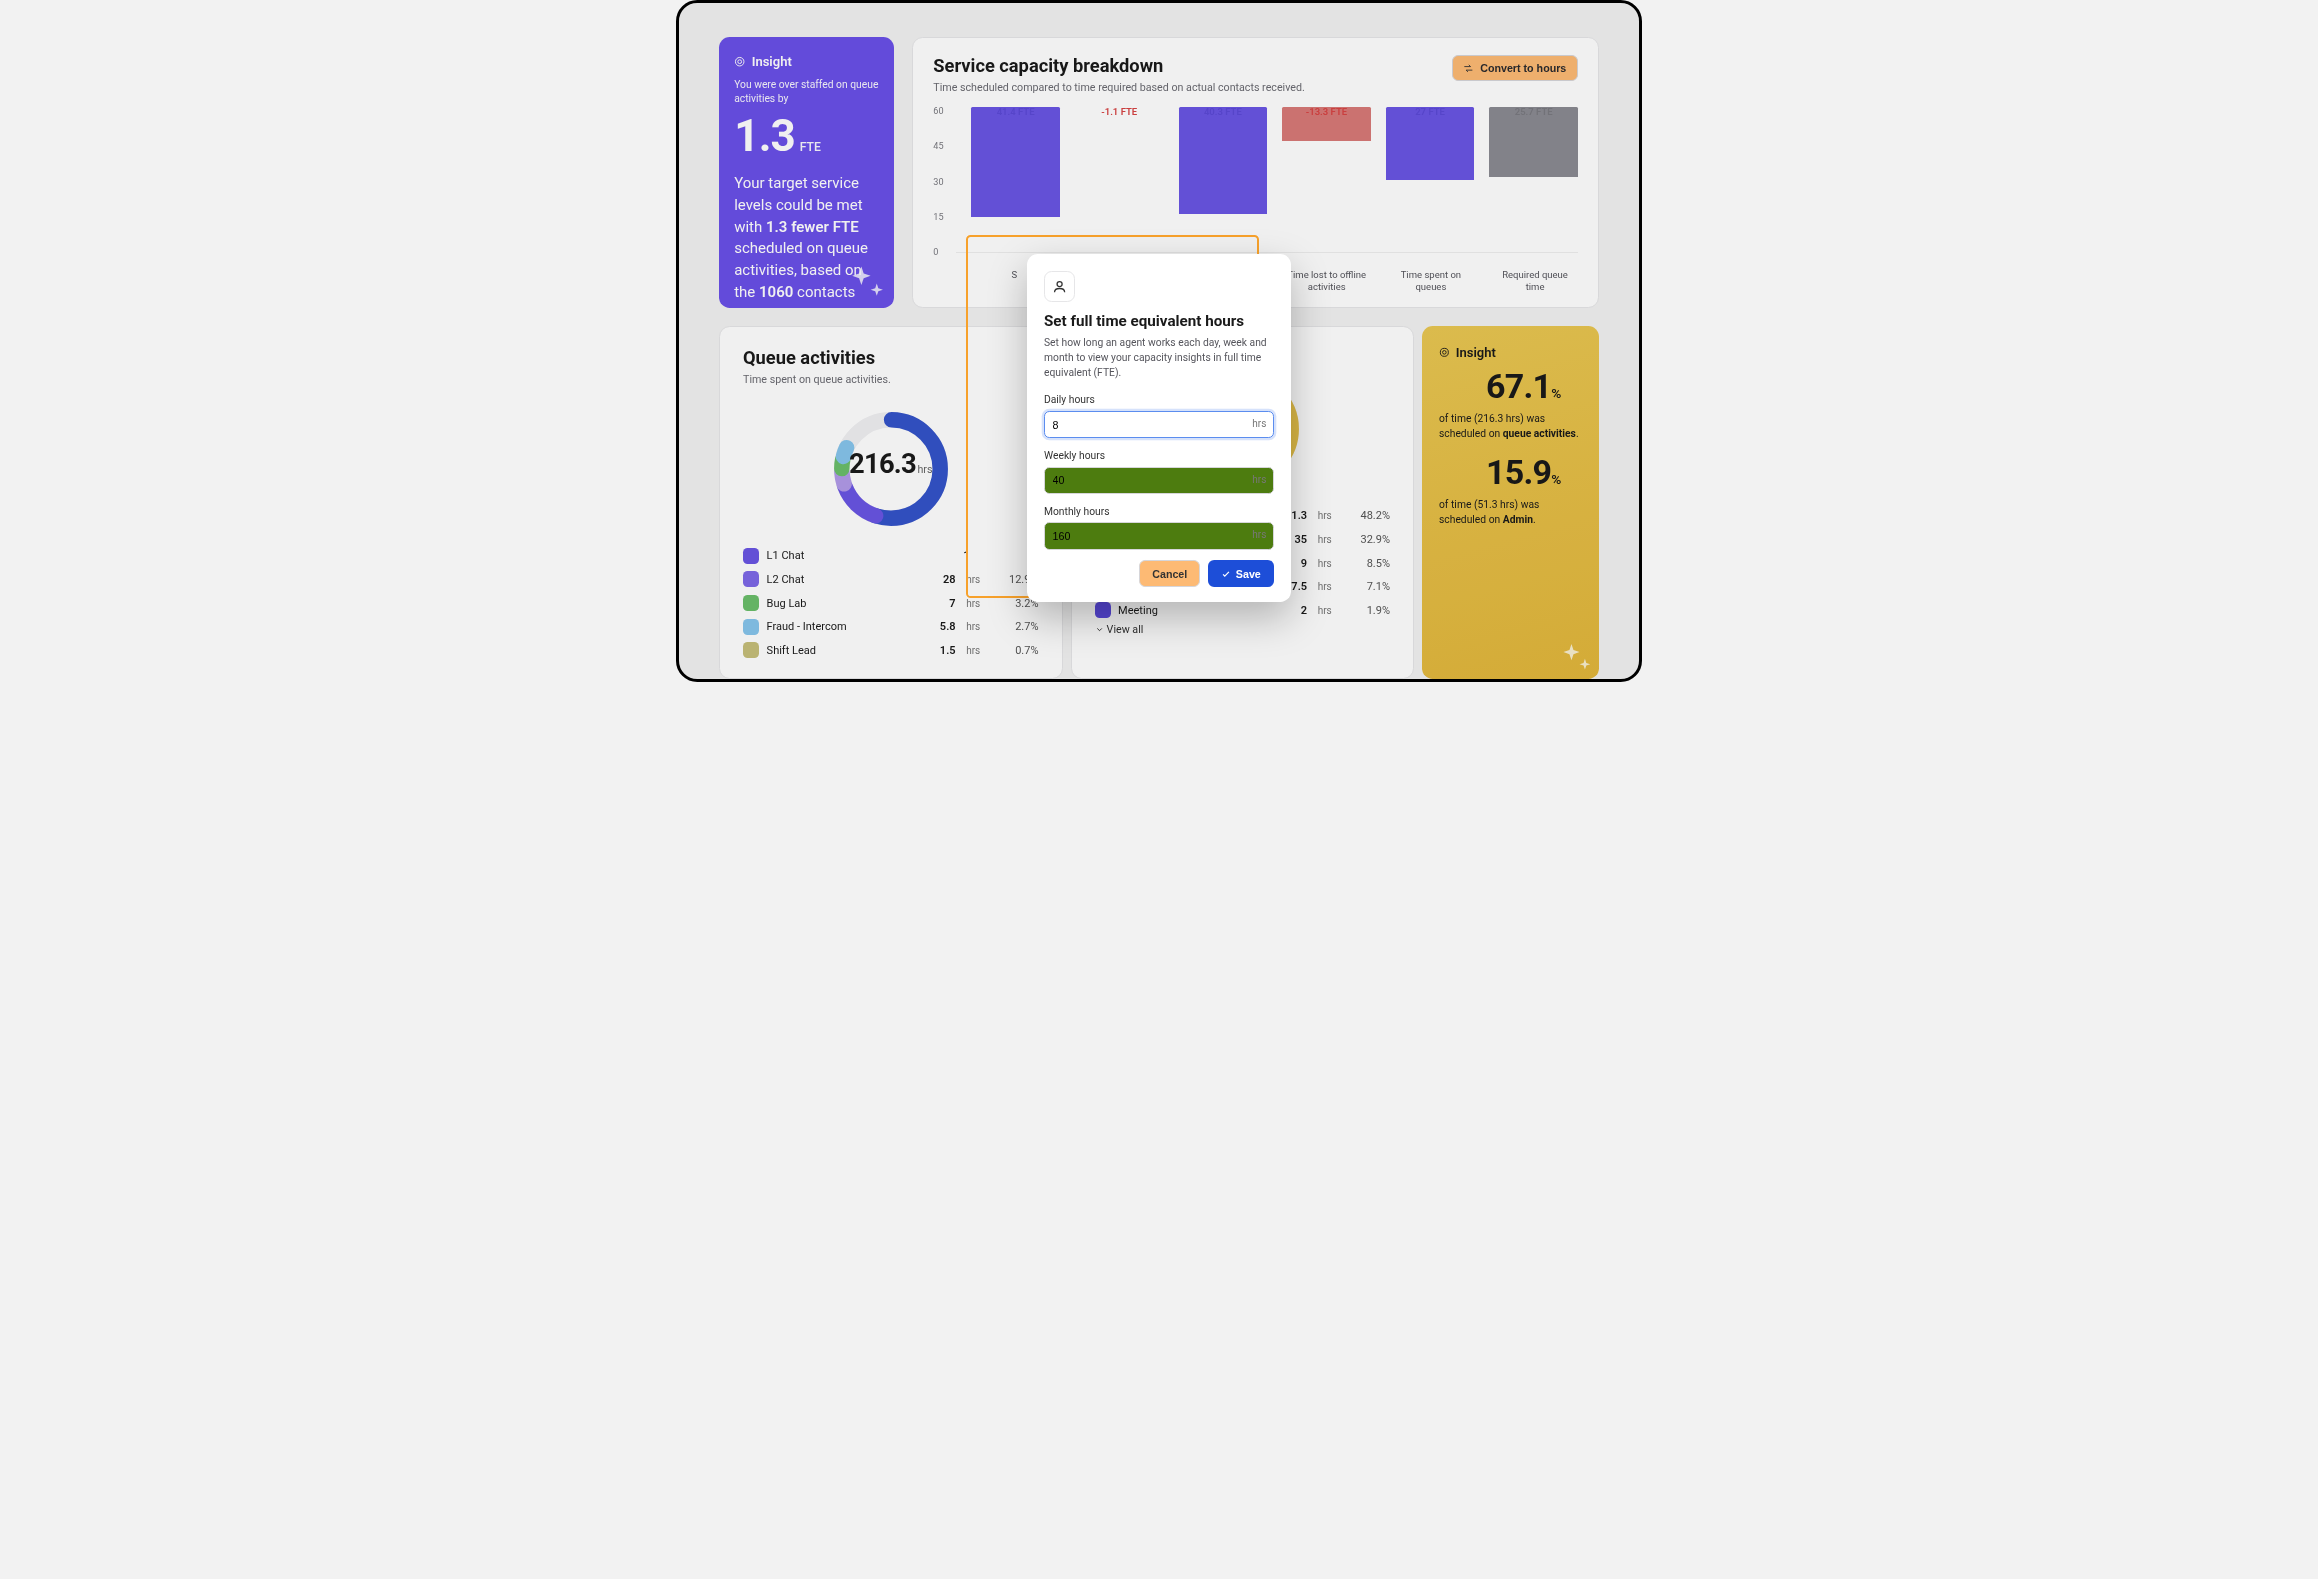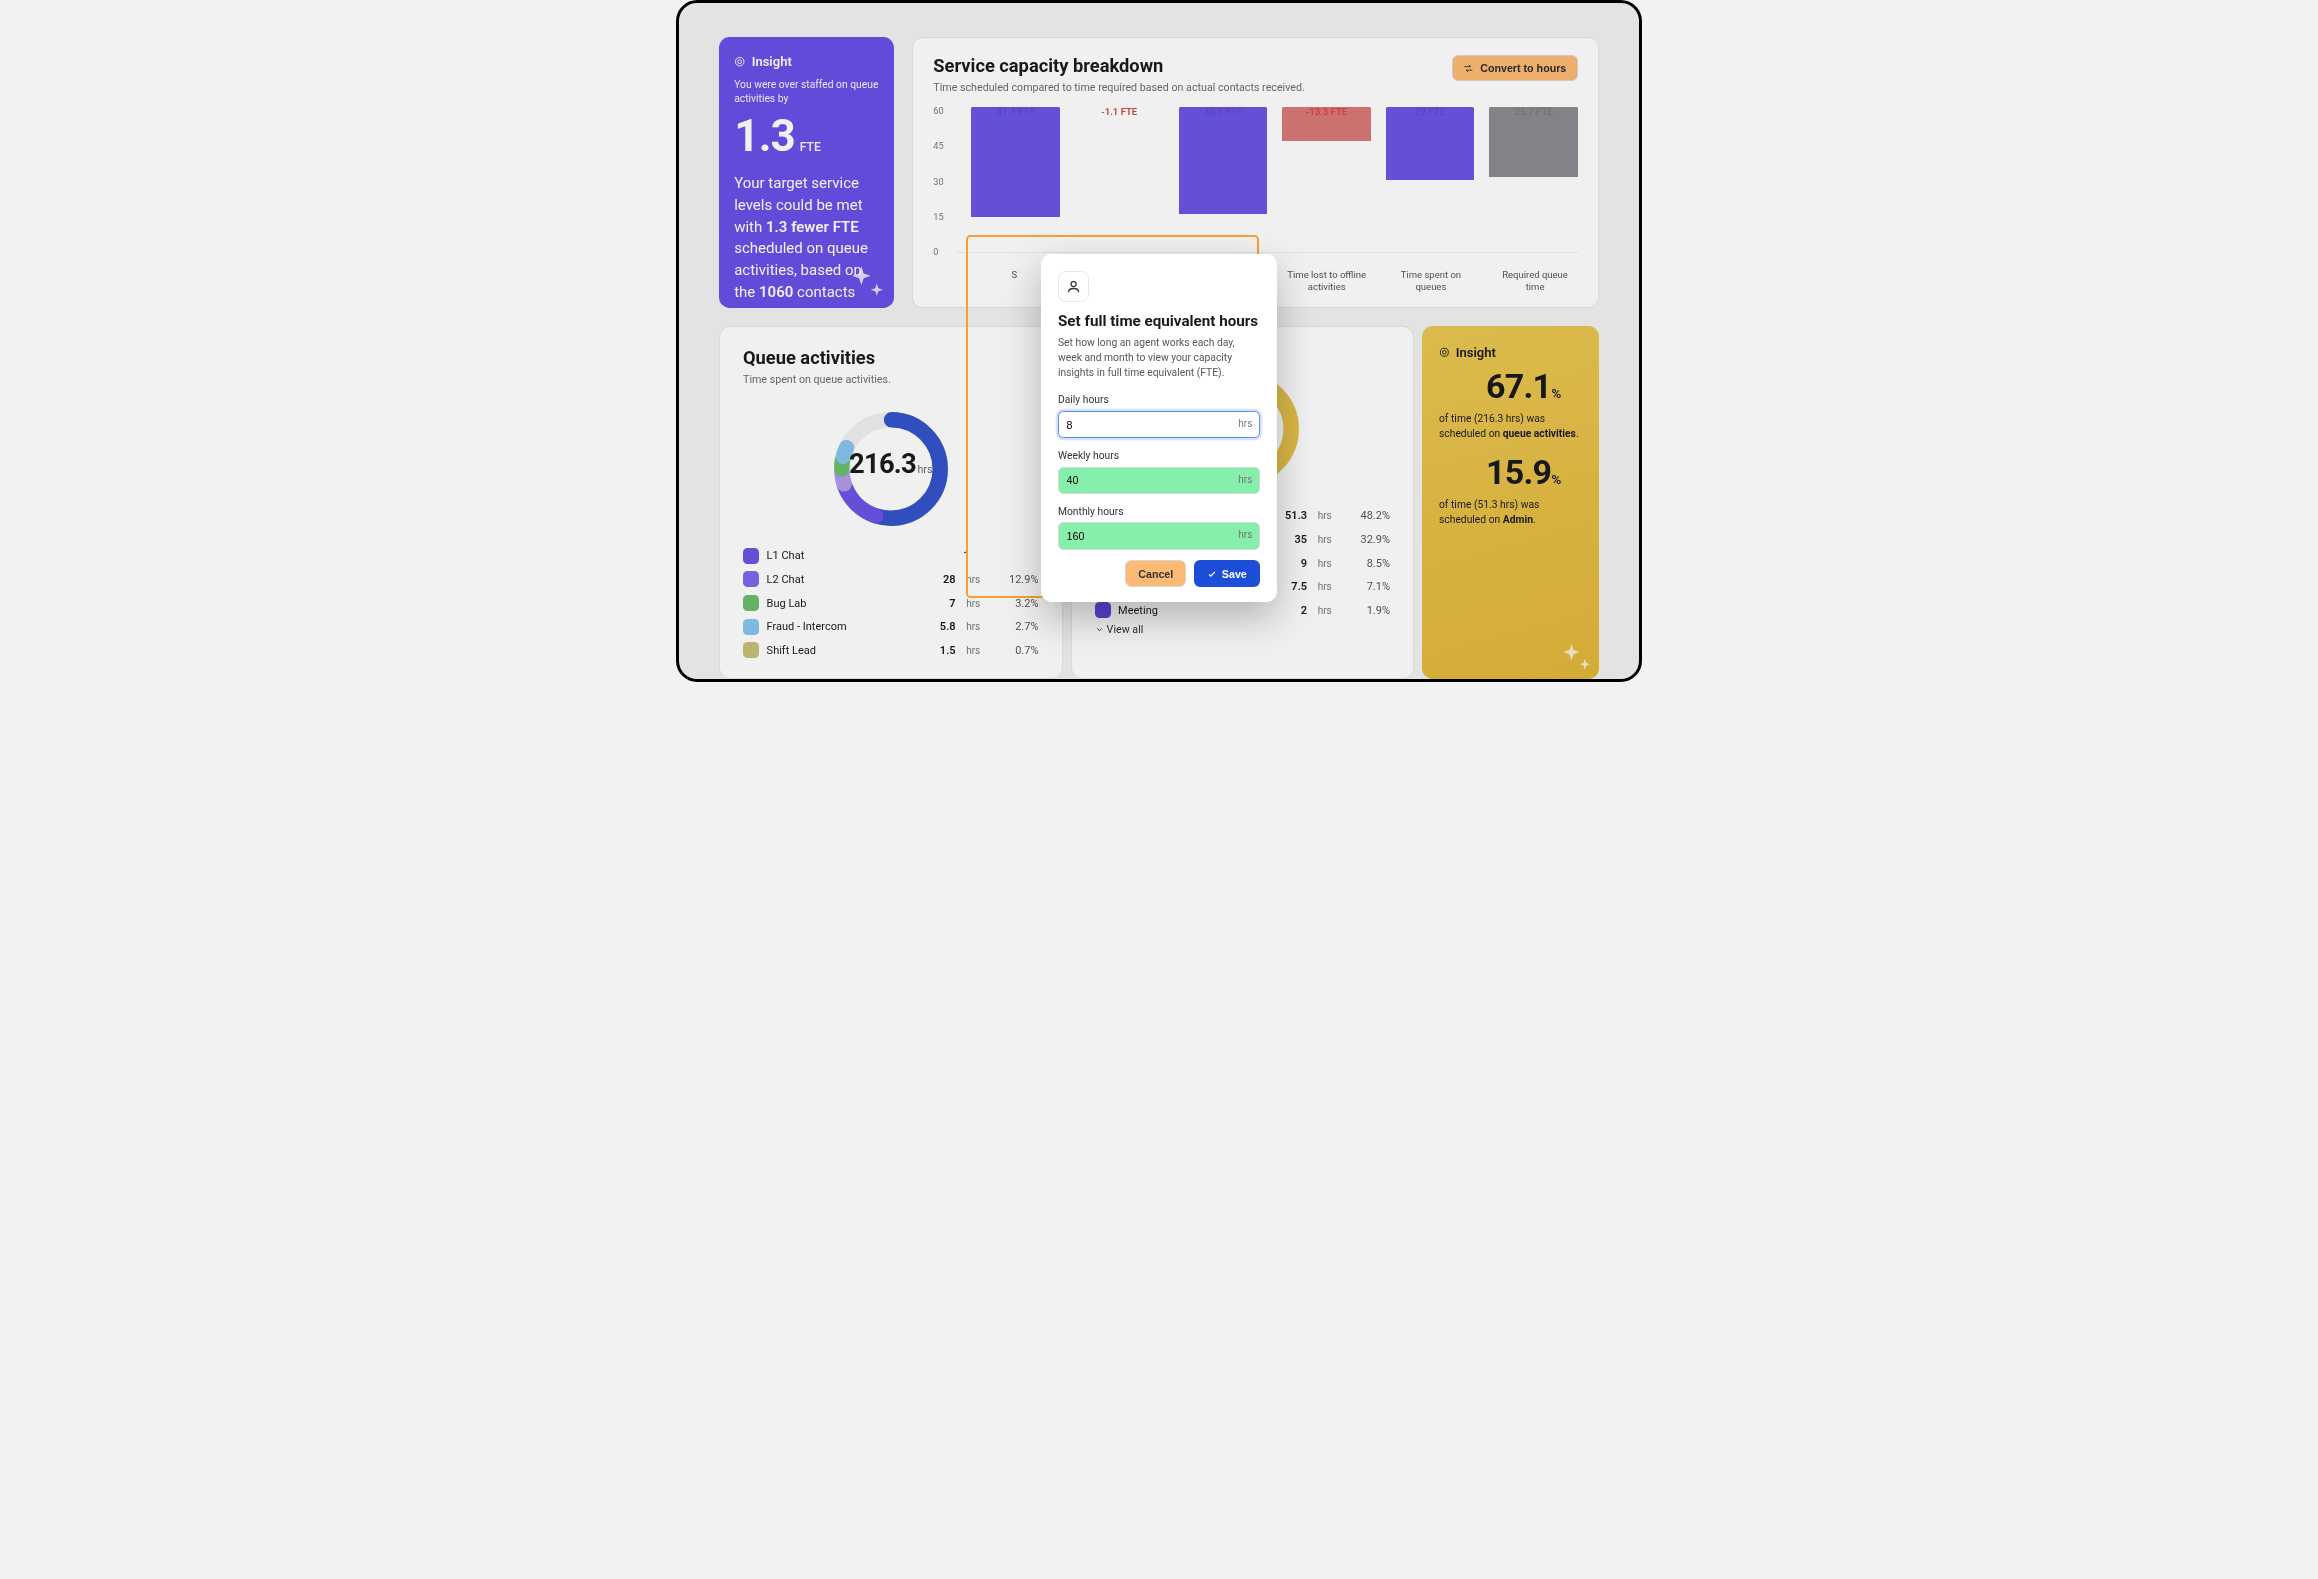--- a/index.html
+++ b/index.html
@@ -125,33 +125,33 @@
     position:absolute; inset:0; z-index:10;
     display:flex; align-items:flex-start; justify-content:center;
     padding-top:236px; pointer-events:none;
   }
   .modal-hi {
     position:absolute;
     border:2.3px solid #f7a12b; border-radius:4.6px;
     z-index:9;
   }
   .modal {
-    width:236px; background:#fff; border-radius:10.7px;
+    width:264px; background:#fff; border-radius:10.7px;
     box-shadow:0 15.2px 38px rgba(0,0,0,.25);
     padding:17px 17px 15.2px 17px;
     pointer-events:auto;
   }
   .m-icon { width:30.5px; height:30.5px; border:0.8px solid #e6e6e8; border-radius:7.6px; display:flex; align-items:center; justify-content:center; margin-bottom:10.7px; }
   .m-title { font-size:15.2px; font-weight:700; margin-bottom:6.1px; }
   .m-desc { font-size:10.3px; color:#55555c; line-height:1.45; margin-bottom:12.2px; }
   .m-field label { display:block; font-size:10.3px; color:#333; margin-bottom:4.6px; }
   .m-input { position:relative; margin-bottom:10.7px; }
   .m-input input {
     width:100%; height:27.4px; border:0.8px solid #d6d6da; border-radius:5.3px;
-    padding:0 30.5px 0 7.6px; font-size:10.7px; background:#86efac;
+    padding:0 30.5px 0 7.6px; font-size:10.7px; background:#4d7c0f;
   }
   .m-input .suffix { position:absolute; right:7.6px; top:6.9px; font-size:10px; color:#777; }
   .m-input.focused input { border-color:#5b8def; box-shadow:0 0 0 2.3px rgba(91,141,239,.25); background:#fff; }
   .m-actions { display:flex; justify-content:flex-end; gap:7.6px; margin-top:4.6px; }
   .btn { border-radius:6.1px; padding:6.1px 12.2px; font-size:10.7px; font-weight:600; border:0.8px solid transparent; display:inline-flex; gap:4.6px; align-items:center; }
   .btn-secondary { background:#fdba74; border-color:#d6d6da; color:#333; }
   .btn-primary { background:#1d4ed8; color:#fff; }
 
   svg { display:block; }
 </style>

